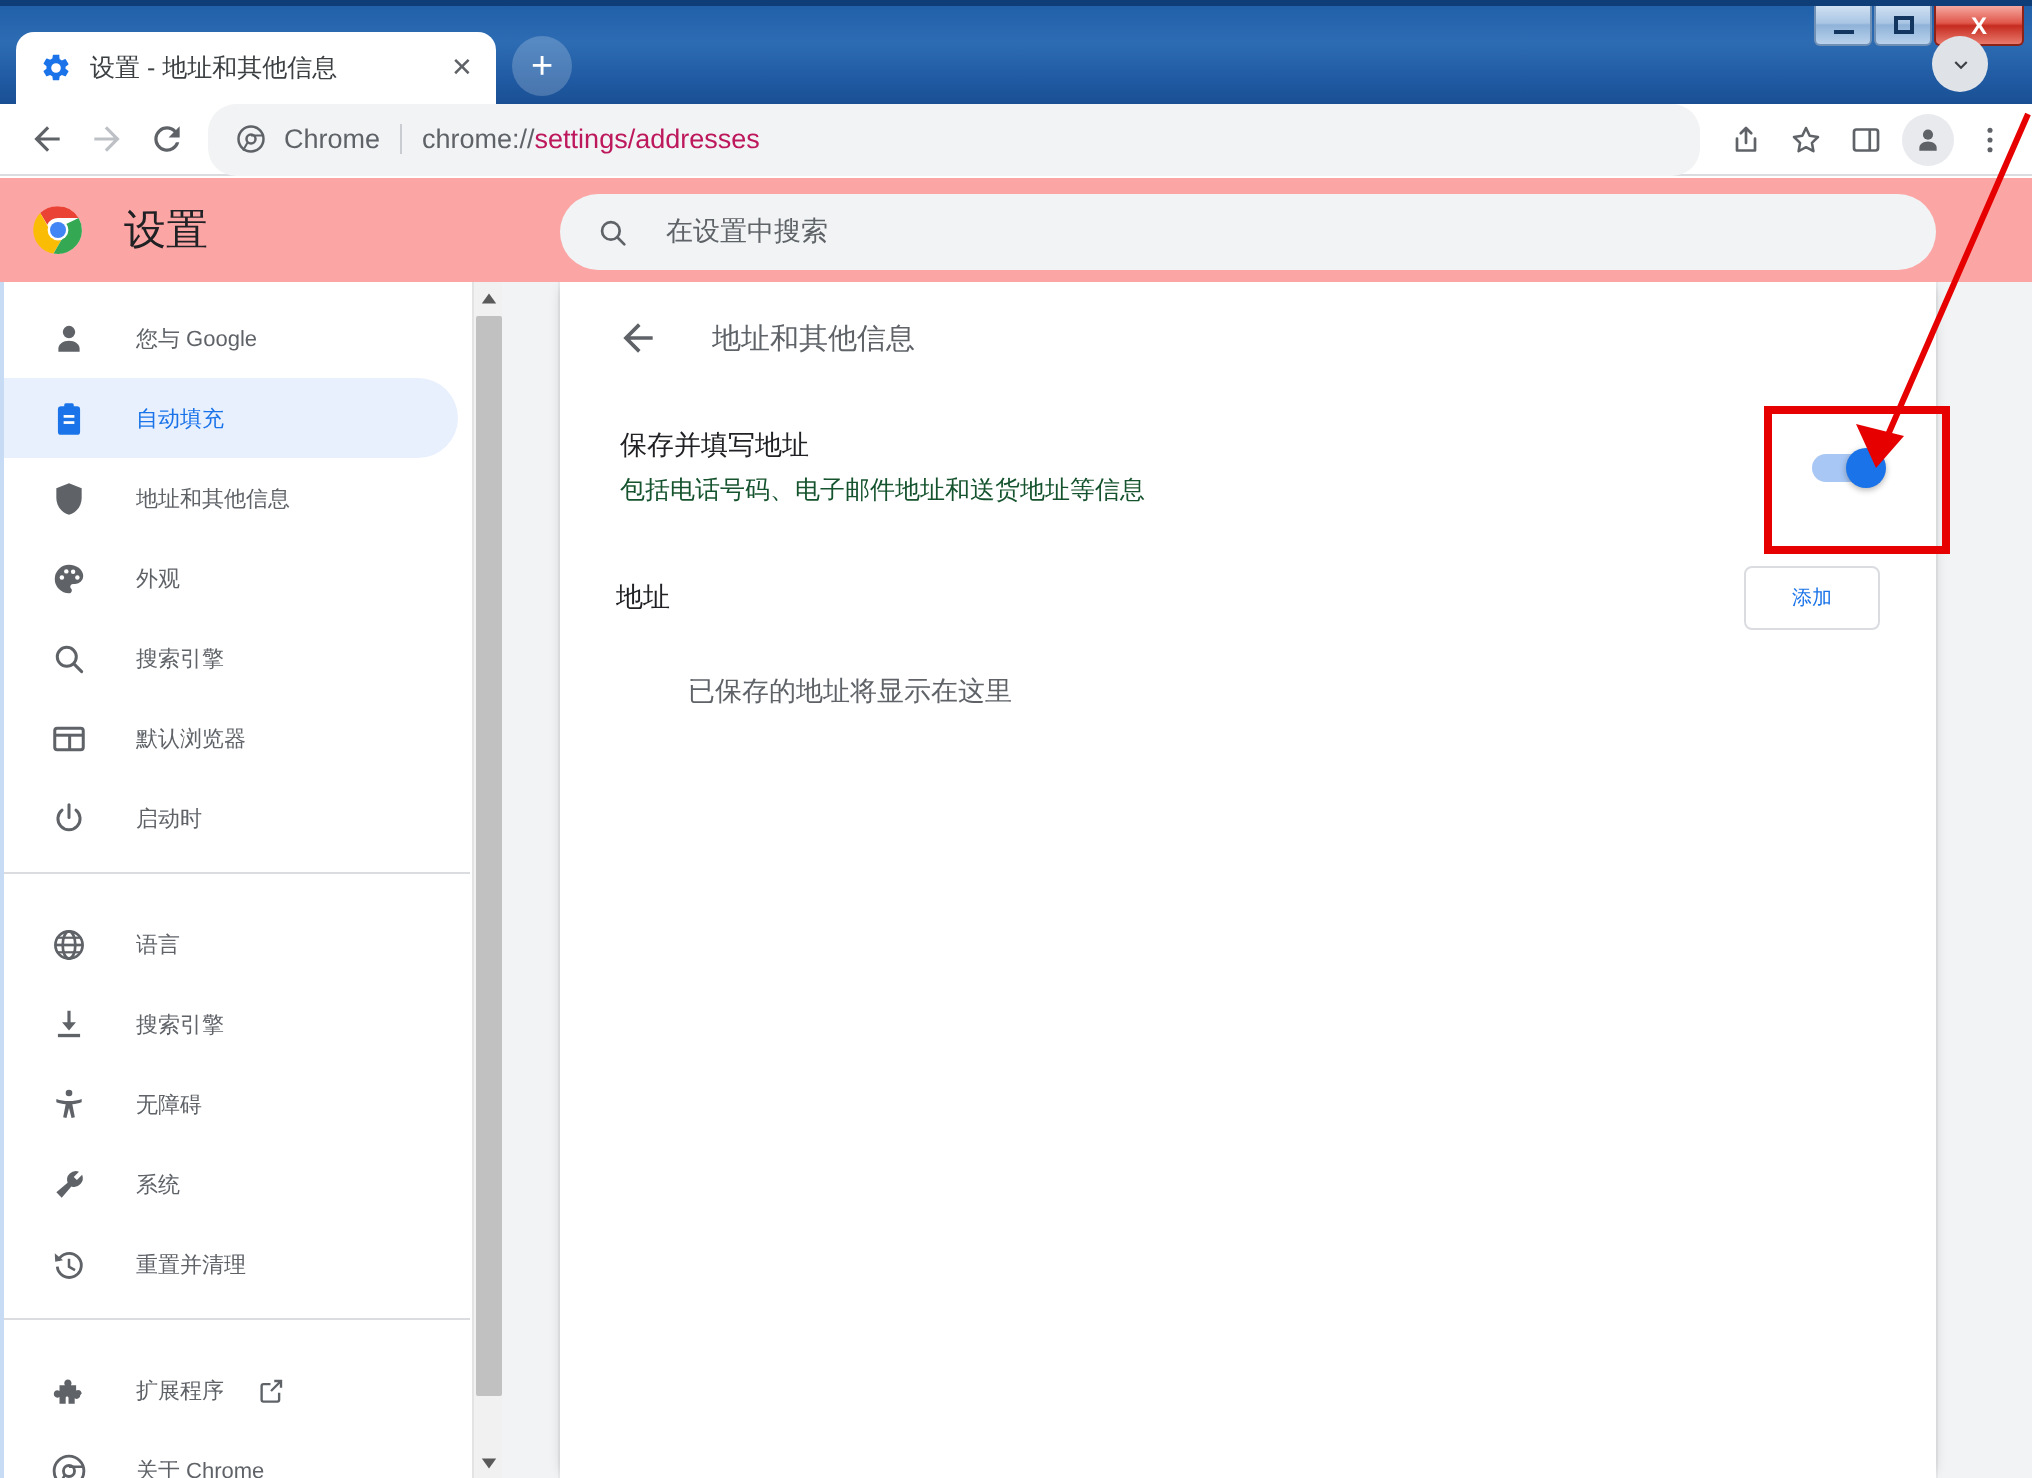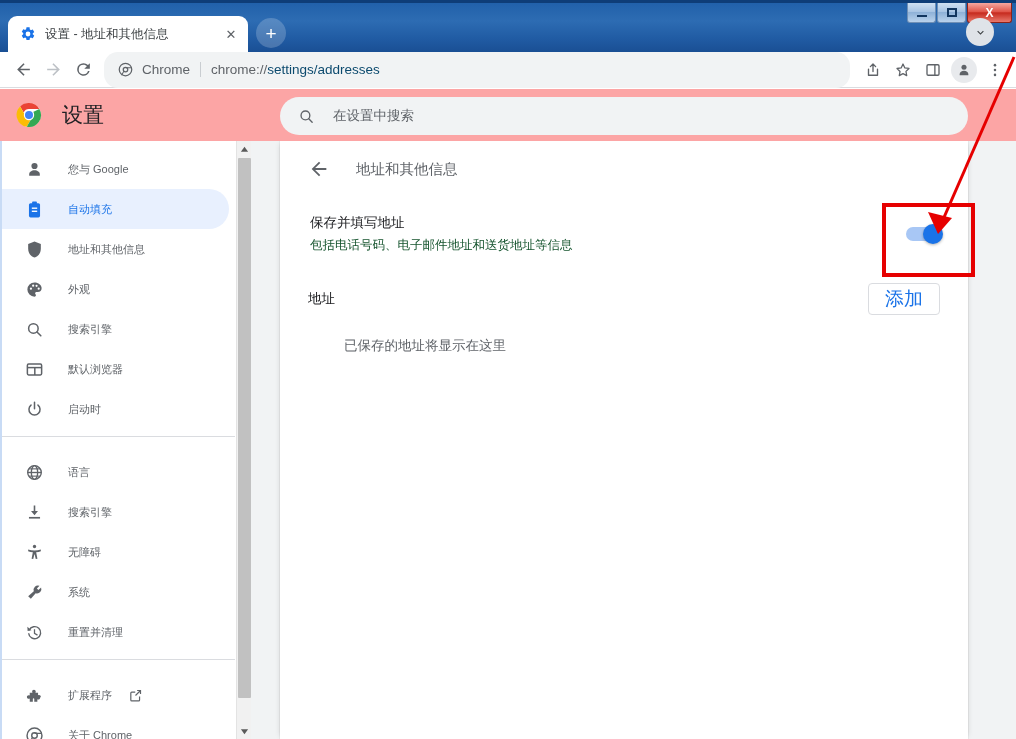--- a/index.html
+++ b/index.html
@@ -94,21 +94,21 @@
   .omnibox {
     flex: 1; height: 36px; margin: 0 8px 0 6px;
     background: #f1f3f4; border-radius: 14px;
     display: flex; align-items: center; padding: 0 14px;
     cursor: text;
     text-align: right;
   }
   .omni-chrome-label { font-size: 13.5px; color: #5f6368; margin-left: 9px; }
   .omni-divider { width: 1px; height: 15px; background: #c9cdd1; margin: 0 10px; }
   .omni-url { font-size: 13.5px; color: #5f6368; white-space: nowrap; }
-  .omni-url b { color: #0c4a6e; font-weight: normal; }
+  .omni-url b { color: #be185d; font-weight: normal; }
   .avatar-btn {
     width: 26px; height: 26px; flex: 0 0 26px; margin: 0 3px;
     border-radius: 50%; background: #e8eaed;
     display: flex; align-items: center; justify-content: center; cursor: pointer;
   }
 
   
   .settings-header {
     position: absolute; top: 89px; left: 0; width: 1016px; height: 52px;
     background: #fca5a5; display: flex; align-items: center;
@@ -208,21 +208,21 @@
   }
 
   .section-row {
     display: flex; align-items: center; justify-content: space-between;
     padding: 10px 28px 10px 28px; height: 56px;
   }
   .section-label { font-size: 13.5px; color: #202124; }
   .add-btn {
     min-width: 68px; height: 32px; padding: 0 16px;
     background: #fff; border: 1px solid #dadce0; border-radius: 4px;
-    color: #1a73e8; font-size: 19px; cursor: pointer;
+    color: #1a73e8; font-size: 10px; cursor: pointer;
     font-family: inherit;
   }
   .empty-state {
     padding: 10px 28px 10px 64px;
     font-size: 13.5px; color: #5f6368;
   }
 
   
   .annotation { position: absolute; left: 0; top: 0; width: 1016px; height: 739px; pointer-events: none; }
 </style>

